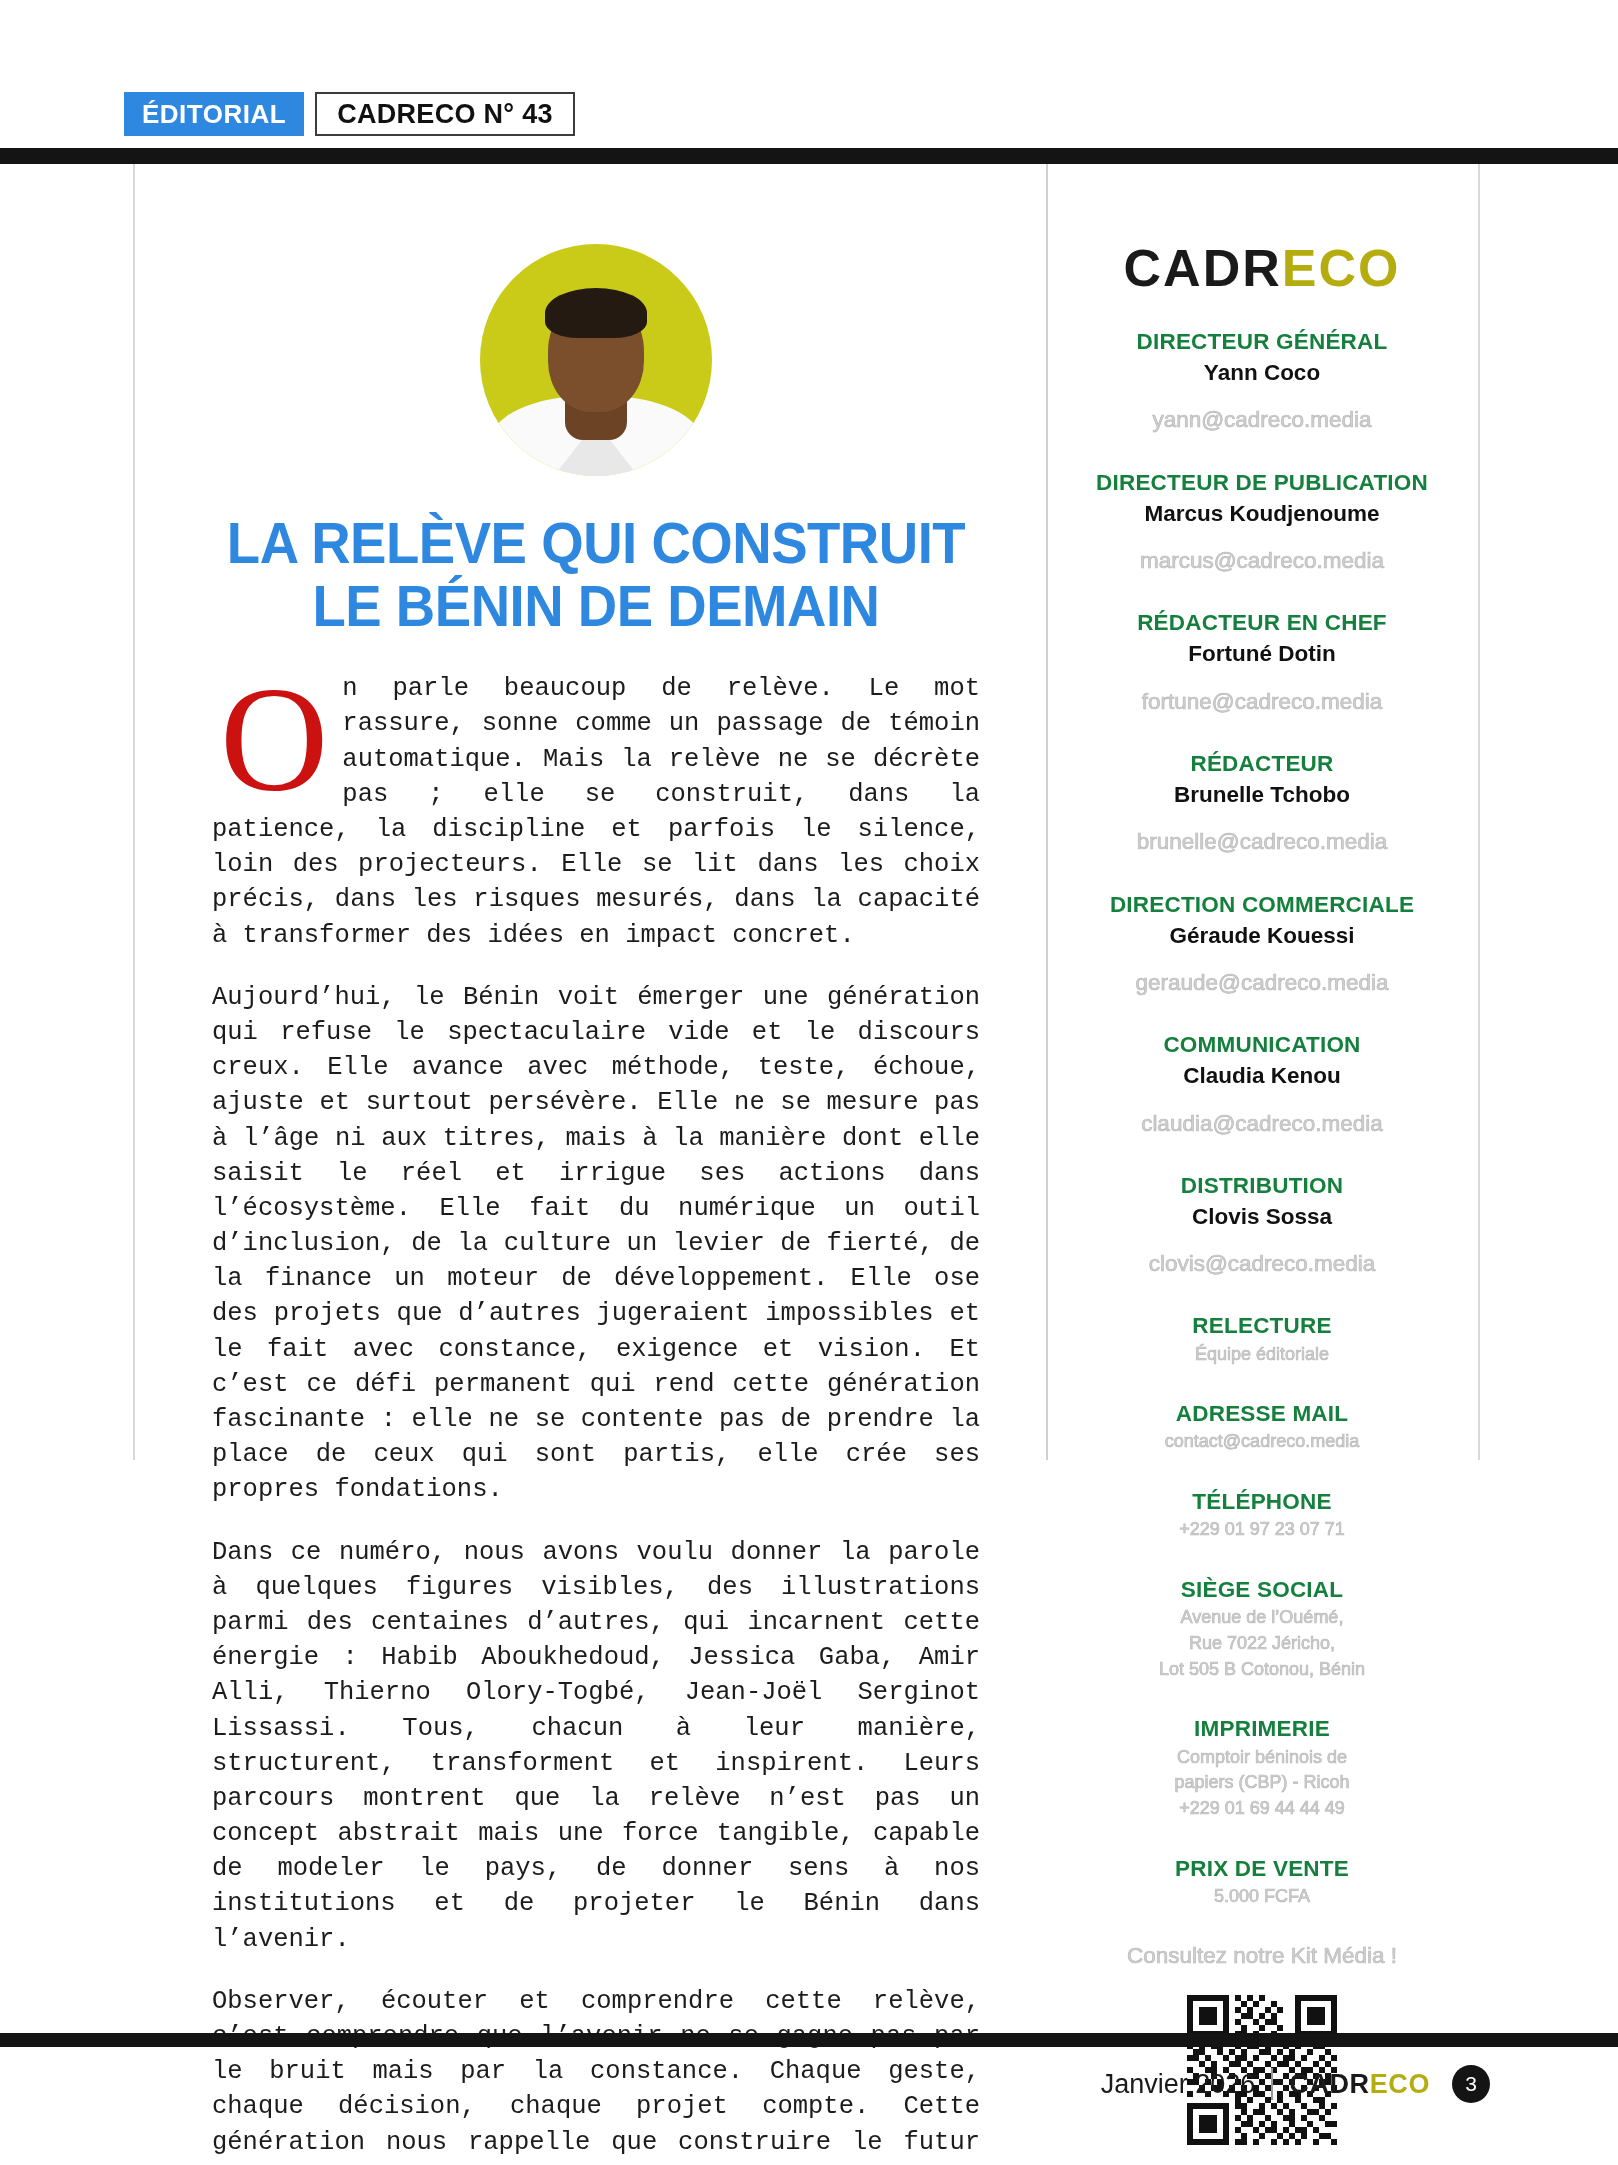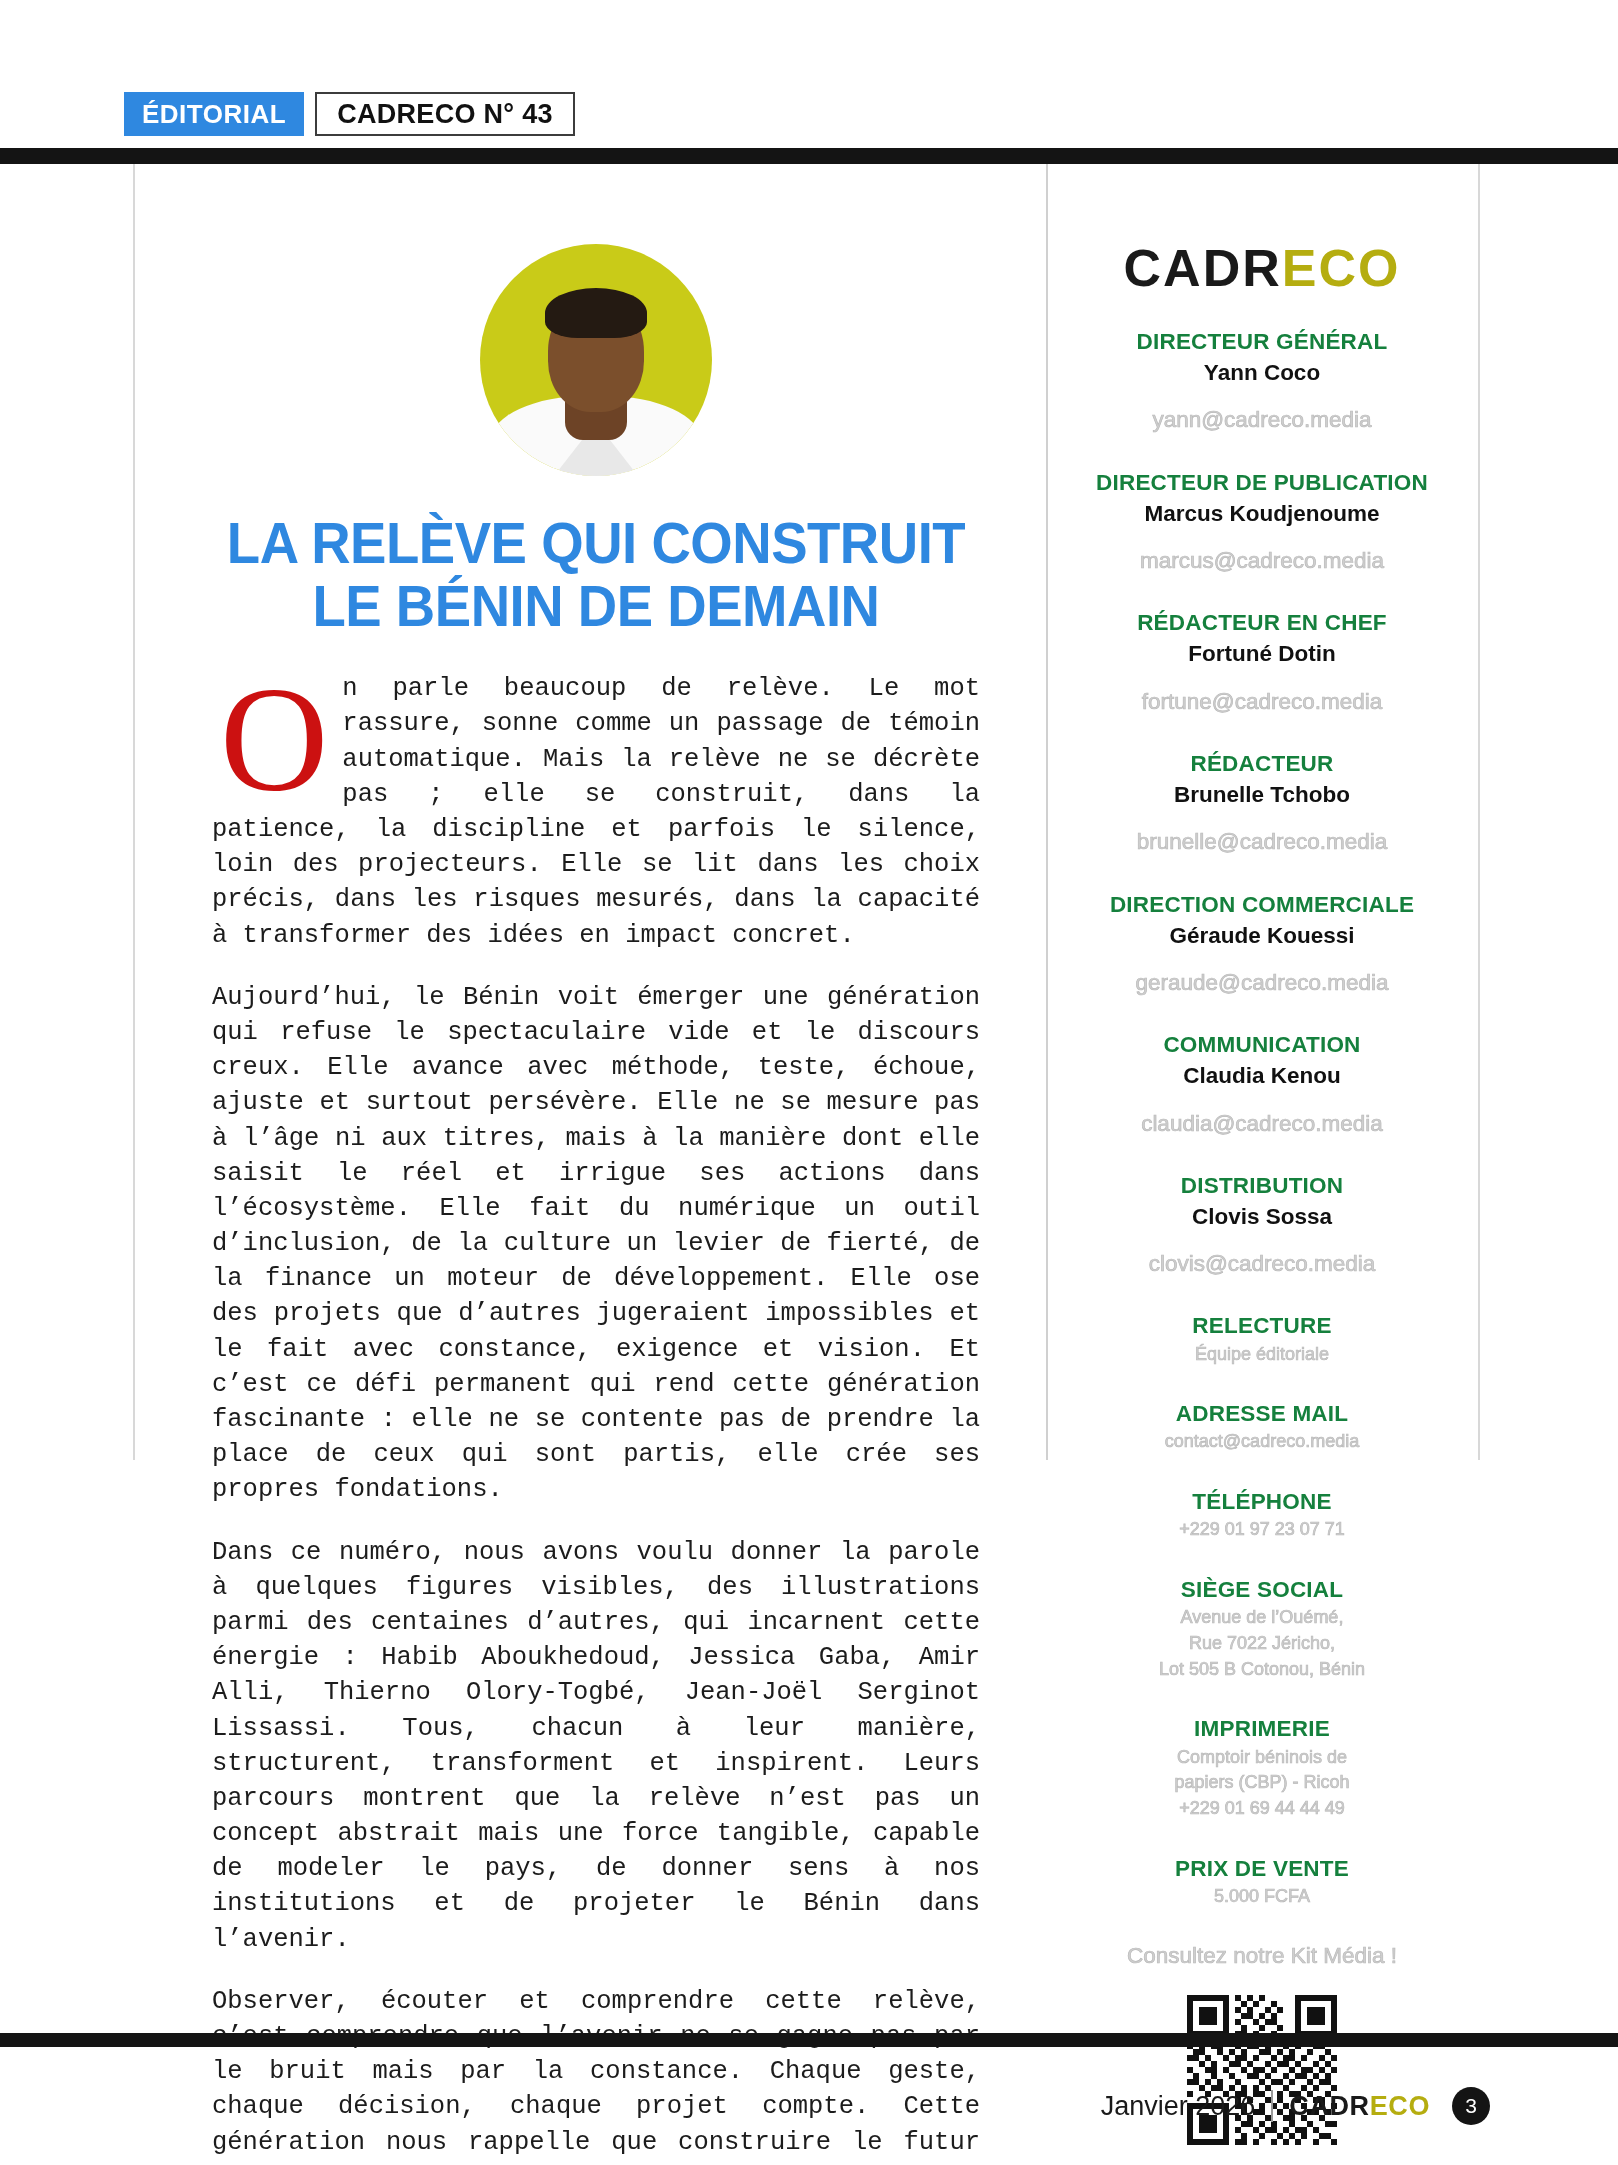--- a/index.html
+++ b/index.html
@@ -278,21 +278,21 @@
   .footer-rule {
     position: absolute;
     bottom: 118px;
     left: 0;
     width: 1618px;
     height: 14px;
     background: #141414;
   }
   .footer {
     position: absolute;
-    bottom: 36px;
+    bottom: 58px;
     right: 128px;
     display: flex;
     align-items: center;
     gap: 16px;
     height: 46px;
   }
   .footer-date {
     font-size: 27px;
     color: #1a1a1a;
   }

